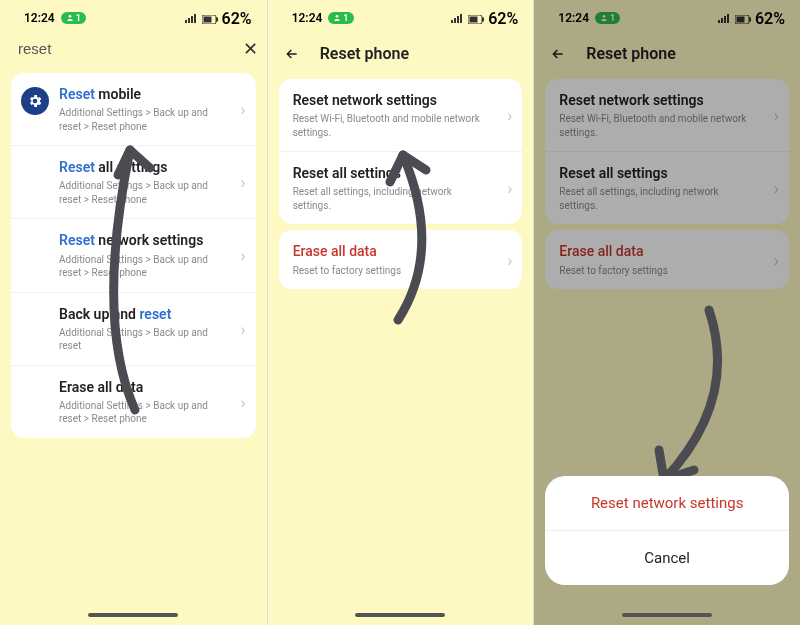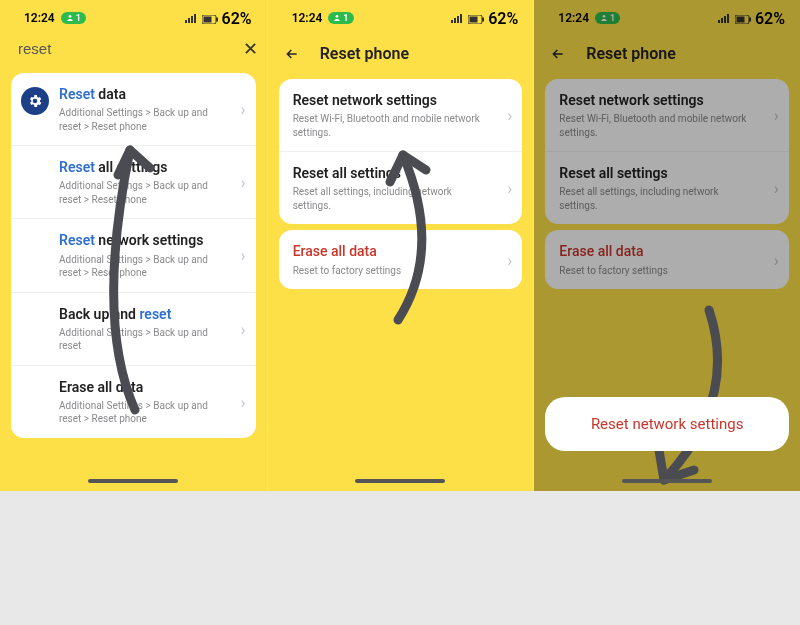--- a/index.html
+++ b/index.html
@@ -1,18 +1,18 @@
 <!DOCTYPE html>
 <html><head>
 <meta charset="utf-8">
 <style>
   * { box-sizing: border-box; margin: 0; padding: 0; }
   html, body { width: 800px; height: 625px; overflow: hidden; font-family: -apple-system, Roboto, Arial, sans-serif; }
   body { display: flex; background: #e8e8e8; }
-  .screen { width: 266.66px; height: 491px; background: #fde047; position: relative; flex-shrink: 0; overflow: hidden; }
+  .screen { width: 266.66px; height: 625px; background: #fef9c3; position: relative; flex-shrink: 0; overflow: hidden; }
   .screen + .screen { border-left: 1px solid #ddd; }
 
   
   .status { height: 30px; padding: 6px 15px 0 24px; display: flex; justify-content: space-between; align-items: center; font-size: 12px; font-weight: 600; }
   .status-left { display:flex; align-items:center; gap:6px; }
   .pill { background:#2dbb4e; color:#fff; border-radius:9px; font-size:9px; padding:1px 5px; display:inline-flex; align-items:center; gap:2px; }
   .status-right { display:flex; align-items:center; gap:4px; font-size:16px; }
   .status-icon { display:inline-block; }
 
   
@@ -87,21 +87,21 @@
 
   </div>
 
   <div class="card">
     <div class="row with-icon">
       <span class="lead-icon">
         <svg width="16" height="16" viewBox="0 0 24 24" fill="#fff">
             <path d="M19.4 13a7.8 7.8 0 0 0 0-2l2-1.6-2-3.4-2.4 1a7.6 7.6 0 0 0-1.8-1L15 3h-4l-.3 2.9a7.6 7.6 0 0 0-1.8 1l-2.4-1-2 3.4L6.5 11a7.8 7.8 0 0 0 0 2l-2 1.6 2 3.4 2.4-1a7.6 7.6 0 0 0 1.8 1L11 21h4l.3-2.9a7.6 7.6 0 0 0 1.8-1l2.4 1 2-3.4zM12 15.5A3.5 3.5 0 1 1 15.5 12 3.5 3.5 0 0 1 12 15.5z"></path>
           </svg>
       </span>
-      <div class="title"><span class="hl">Reset</span><span> data</span></div>
+      <div class="title"><span class="hl">Reset</span><span> mobile</span></div>
       <div class="sub">Additional Settings &gt; Back up and reset &gt; Reset phone</div>
       <span class="row-chevron">›</span>
     </div>
 
     <div class="row" style="padding-left:48px;">
       <div class="title"><span class="hl">Reset</span><span> all settings</span></div>
       <div class="sub">Additional Settings &gt; Back up and reset &gt; Reset phone</div>
       <span class="row-chevron">›</span>
     </div>
 
@@ -252,16 +252,17 @@
 
   <div class="dim"></div>
 
   <svg class="arrow-svg" style="left:95px; top:300px;" width="110" height="200" viewBox="0 0 110 200">
     <path d="M80 10 Q 110 100 35 180" stroke="#4b4c52" stroke-width="9" fill="none" stroke-linecap="round"></path>
     <path d="M35 180 L30 150 M35 180 L65 170" stroke="#4b4c52" stroke-width="9" fill="none" stroke-linecap="round"></path>
   </svg>
 
   <div class="sheet">
     <div class="sheet-btn red">Reset network settings</div>
+    <div class="sheet-btn cancel">Cancel</div>
   </div>
 
   <div class="home-bar"></div>
 </div>
 
 </body></html>

